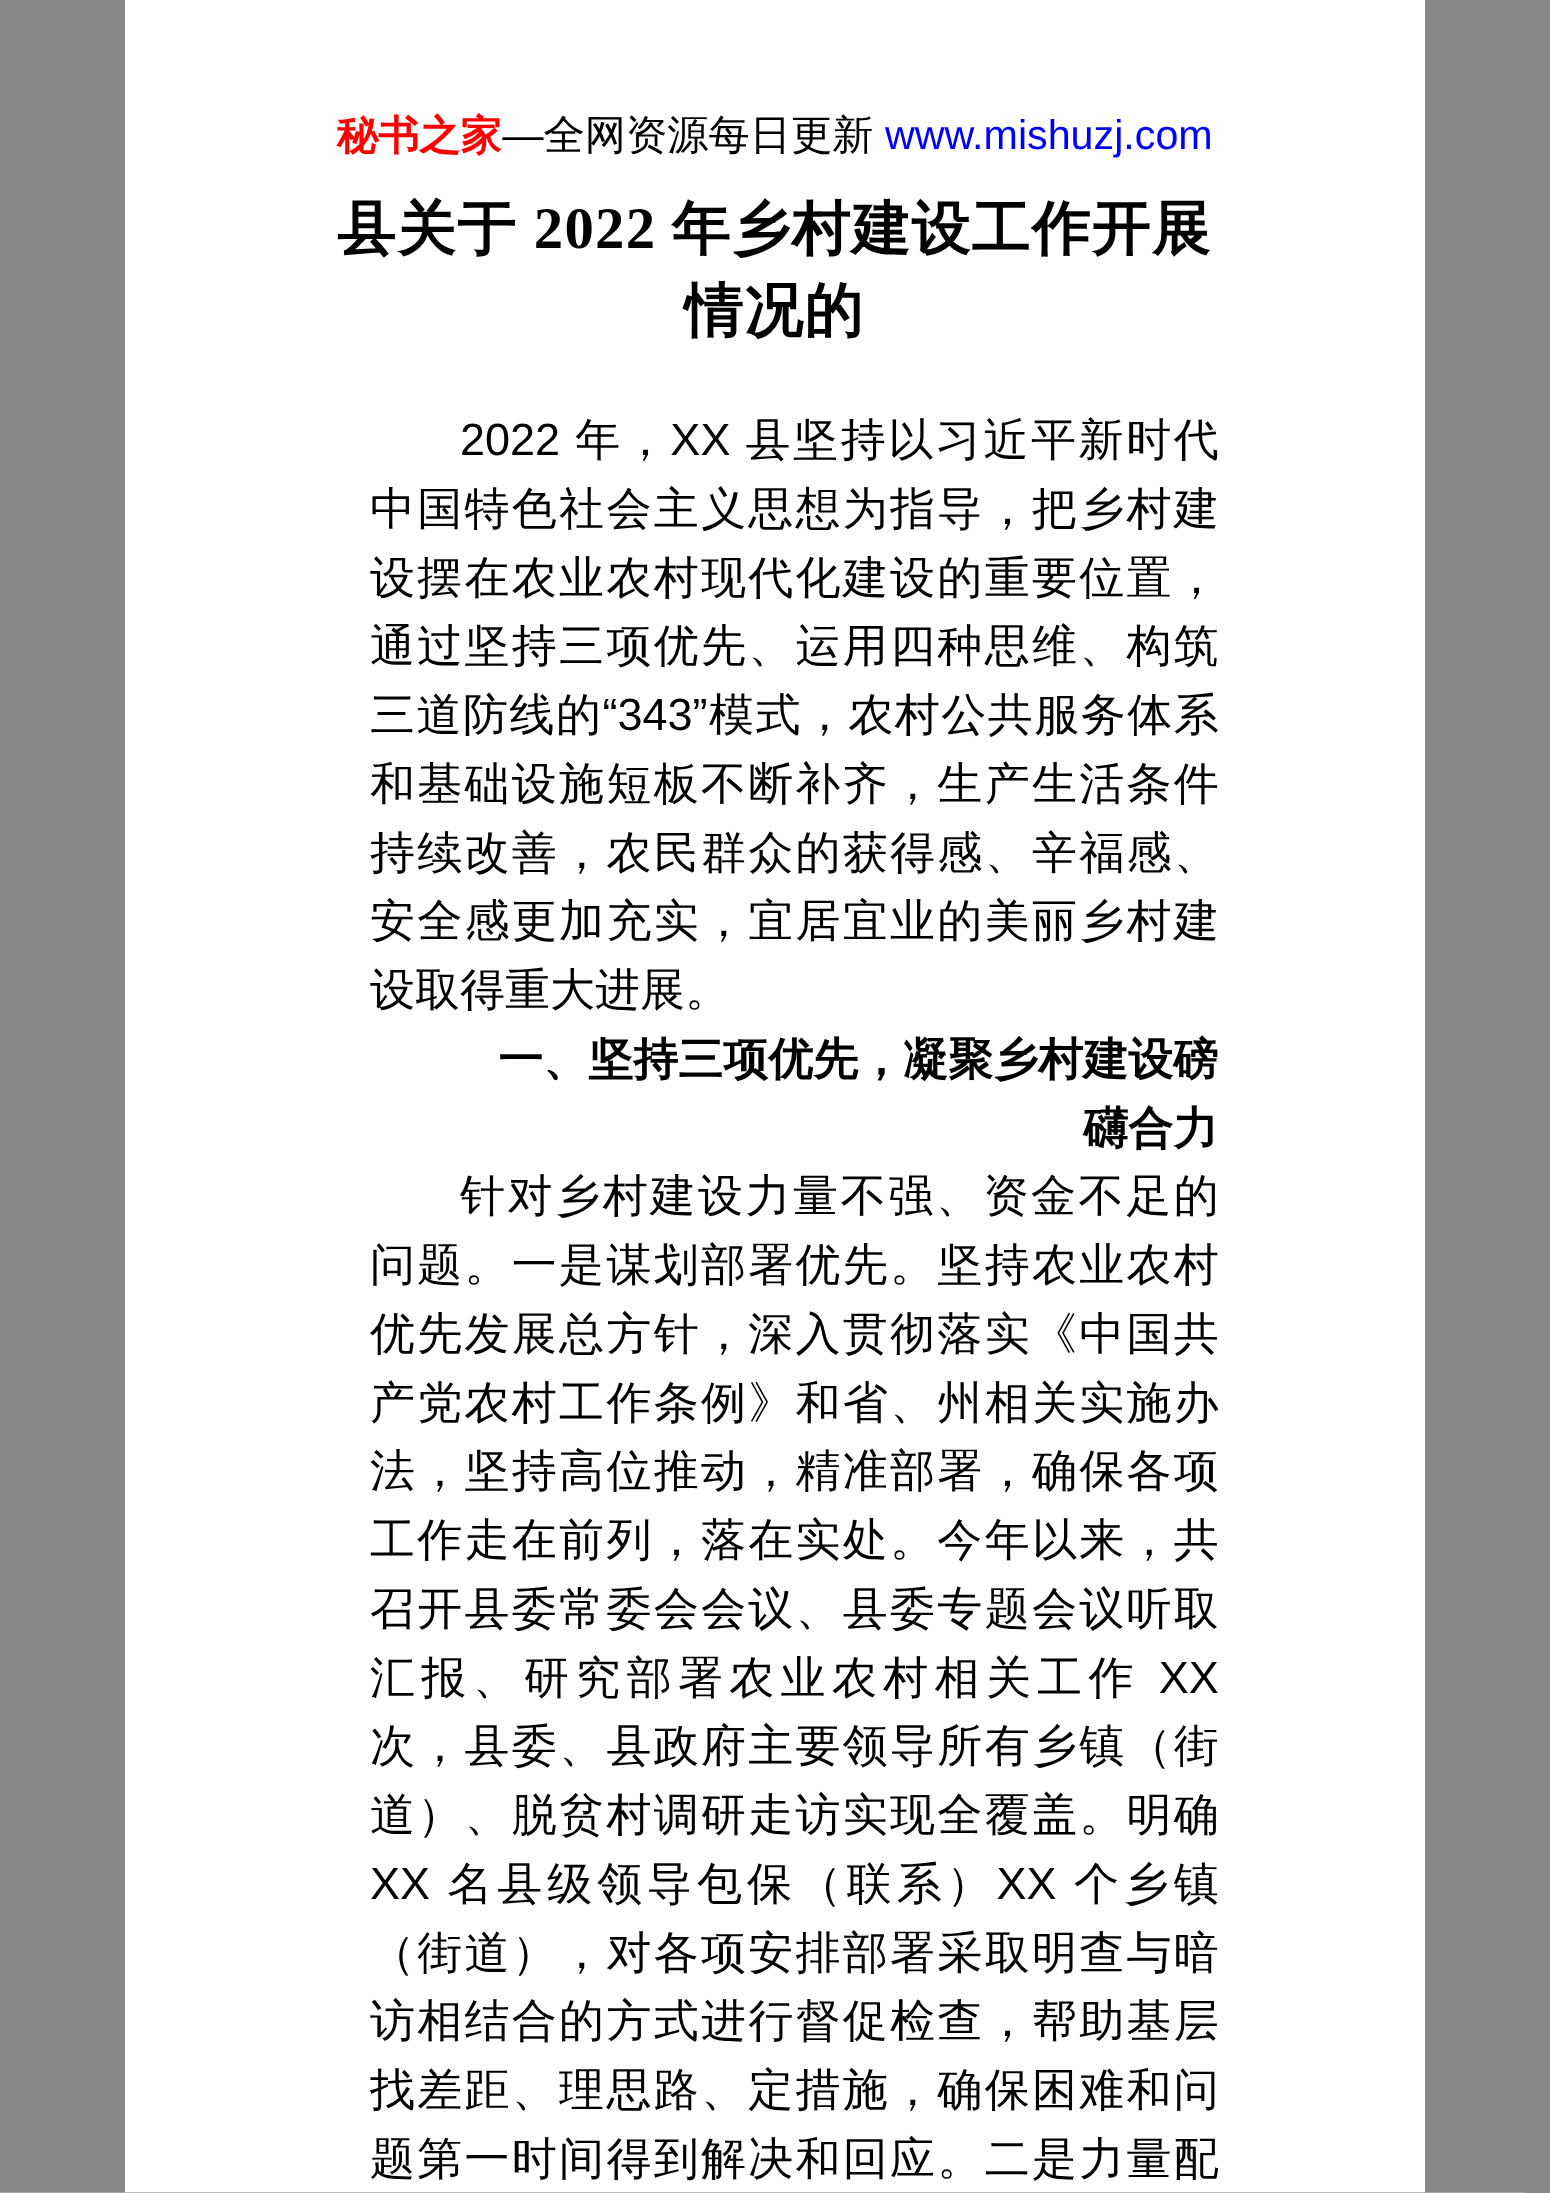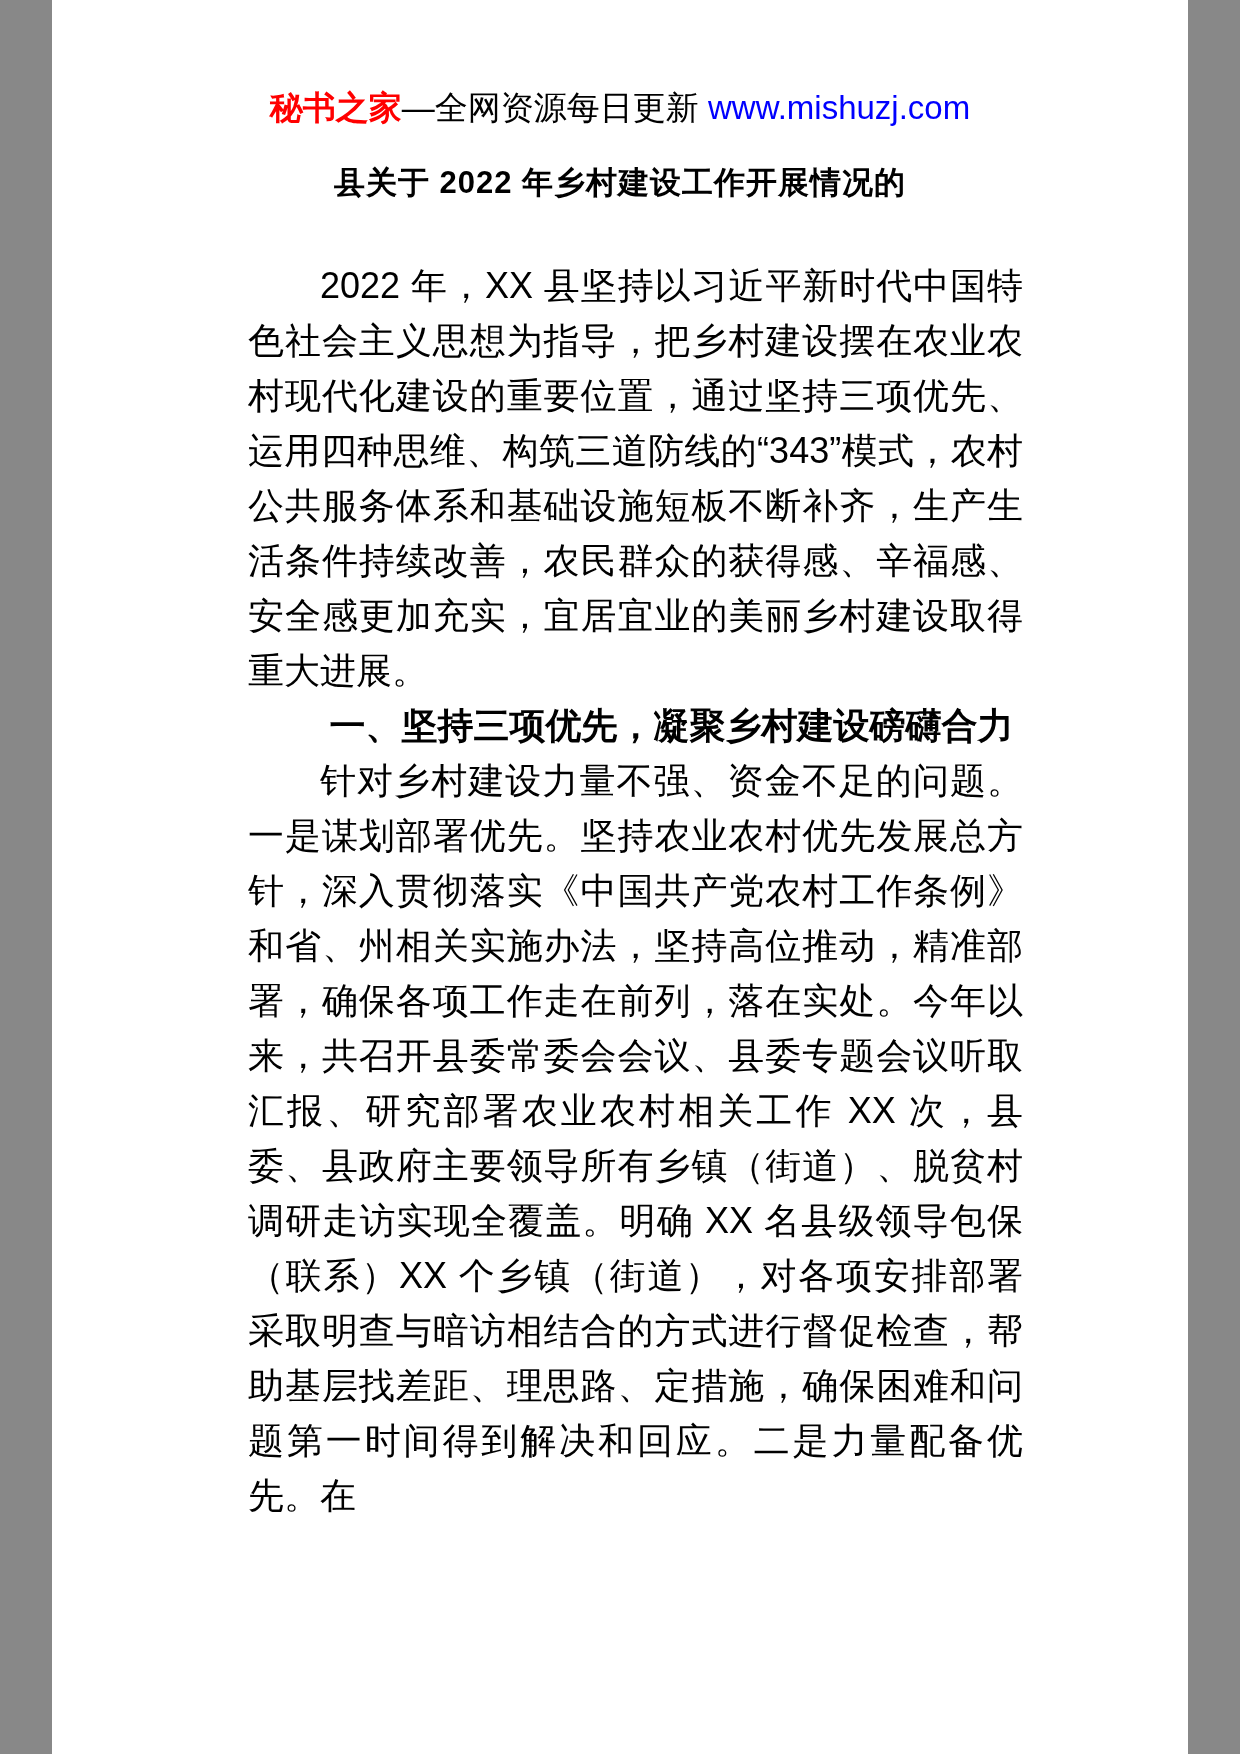--- a/index.html
+++ b/index.html
@@ -1,21 +1,21 @@
 <!DOCTYPE html>
 <html><head>
 <meta charset="utf-8">
 <style>
   * { margin: 0; padding: 0; box-sizing: border-box; }
   html, body { background: #888; }
   body { font-family: "Liberation Sans", sans-serif; }
 
   .page {
     position: relative;
-    width: 1136px;
+    width: 1040px;
     height: 1754px;
     margin: 0 auto;
     background: #ffffff;
     color: #000000;
     overflow: hidden;
   }
 
   .content {
     padding: 88px 165px 0 165px; 
   }
@@ -30,41 +30,42 @@
     font-weight: bold;
   }
   .doc-header .url {
     
   }
 
   .doc-title {
     margin-top: 22px;
     text-align: center;
     font-weight: bold;
-    font-size: 31px;
+    font-size: 47px;
     line-height: 66px;
     letter-spacing: 1px;
+    font-family: Liberation Serif, serif;
   }
 
   .doc-body {
     margin-top: 42px;
     margin-left: 31px;
   }
 
   .para {
     font-size: 36px;
     line-height: 55px;
     text-align: justify;
     text-justify: inter-ideograph;
     text-indent: 2em;
     word-break: break-all;
   }
   .para.heading {
     font-weight: bold;
-    text-align: center;
+    text-align: right;
   }
 </style>
 </head>
 <body>
 
 <div class="page">
   <div class="content">
 
     <div class="doc-header">
       <span class="brand" style="color: rgb(255, 0, 0);">秘书之家</span><span class="tagline">—全网资源每日更新 </span><span class="url" style="color: rgb(0, 0, 255);">www.mishuzj.com</span>

